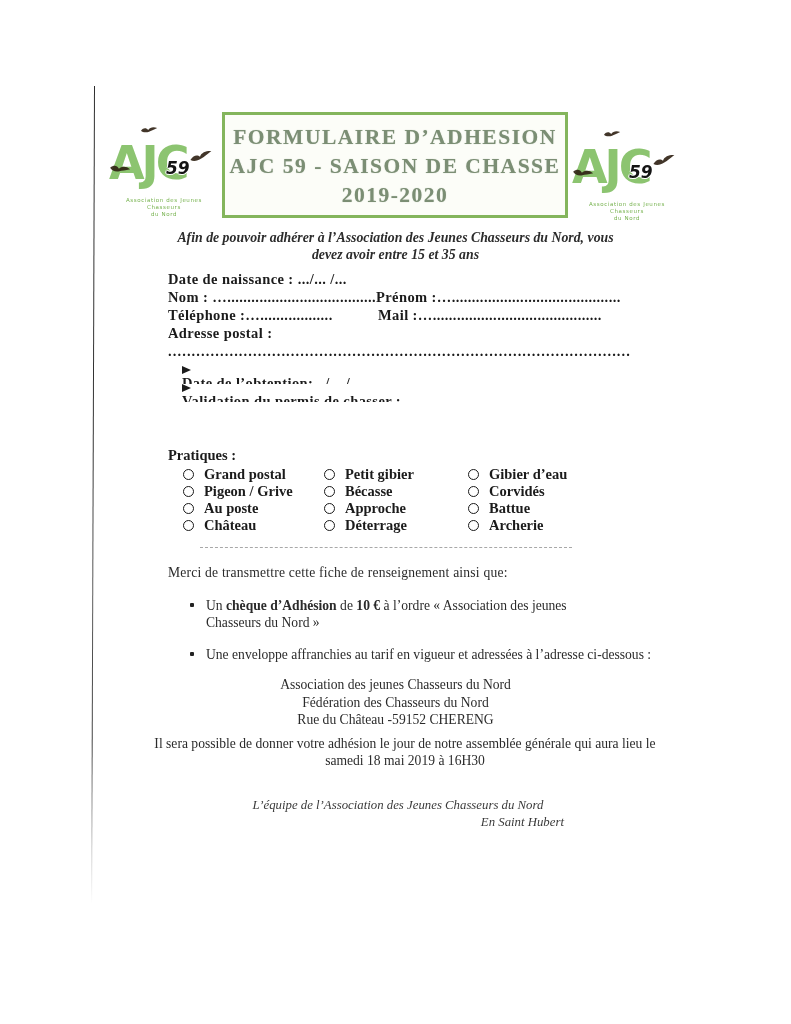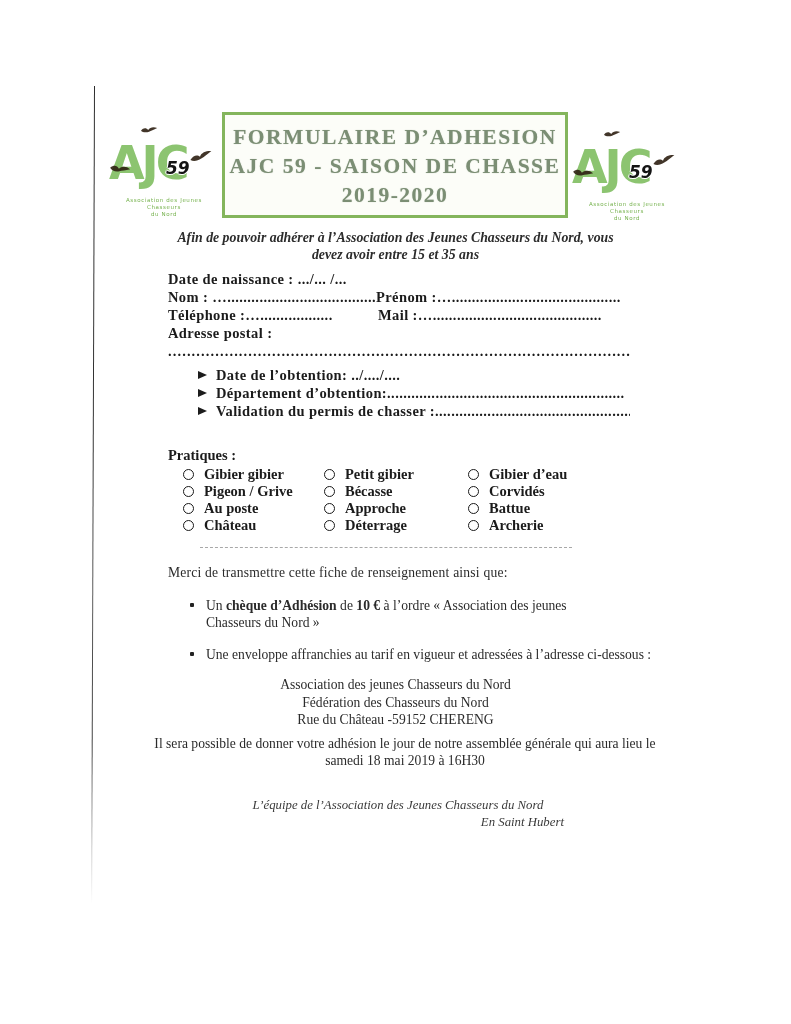--- a/index.html
+++ b/index.html
@@ -52,21 +52,21 @@
   .clip{white-space:nowrap;overflow:hidden;letter-spacing:.4px;}
   .w208{width:208px;}
   .w164{width:164px;}
   .sp46{width:46px;}
   .flex1{flex:1;}
   .dotline{letter-spacing:1.1px;}
   
   .permis-block{position:absolute;left:168px;top:366px;width:462px;
     font-weight:bold;font-size:14.5px;color:#1b1b1b;}
   .permis-heading{height:19px;line-height:19px;letter-spacing:.3px;}
-  .pitem{display:flex;align-items:center;height:18px;line-height:18px;margin-left:30px;}
+  .pitem{display:flex;align-items:flex-start;height:18px;line-height:18px;margin-left:14px;flex-direction:column;}
   .arrow{width:0;height:0;border-left:9px solid #1c1c1c;border-top:4.5px solid transparent;
     border-bottom:4.5px solid transparent;margin-right:9px;flex:0 0 auto;}
   .pitem .clip{flex:1;}
   
   .pratiques-block{position:absolute;left:168px;top:446px;width:470px;
     font-weight:bold;font-size:14.5px;color:#1b1b1b;}
   .pratiques-heading{height:19px;line-height:19px;}
   .pgrid{display:grid;grid-template-columns:141px 144px 1fr;margin-left:15px;margin-top:1px;}
   .pcell{display:flex;align-items:center;height:17px;gap:10px;}
   .circle{width:9px;height:9px;border:1.6px solid #1a1a1a;border-radius:50%;flex:0 0 auto;}
@@ -166,34 +166,30 @@
   </div>
 </div>
 
 <div class="permis-block">
   <div class="pitem">
     <span class="arrow"></span>
     <span class="clip">Date de l’obtention: ../..../....</span>
   </div>
   <div class="pitem">
     <span class="arrow"></span>
-    <span class="clip">Département d’obtention:...........................................................</span>
-  </div>
-  <div class="pitem">
-    <span class="arrow"></span>
     <span class="clip">Validation du permis de chasser :.....................................................</span>
   </div>
 </div>
 
 <div class="pratiques-block">
   <div class="pratiques-heading">Pratiques :</div>
   <div class="pgrid">
     <div class="pcell">
       <span class="circle"></span>
-      <span>Gibier gibier</span>
+      <span>Grand postal</span>
     </div>
     <div class="pcell">
       <span class="circle"></span>
       <span>Petit gibier</span>
     </div>
     <div class="pcell">
       <span class="circle"></span>
       <span>Gibier d’eau</span>
     </div>
     <div class="pcell">

